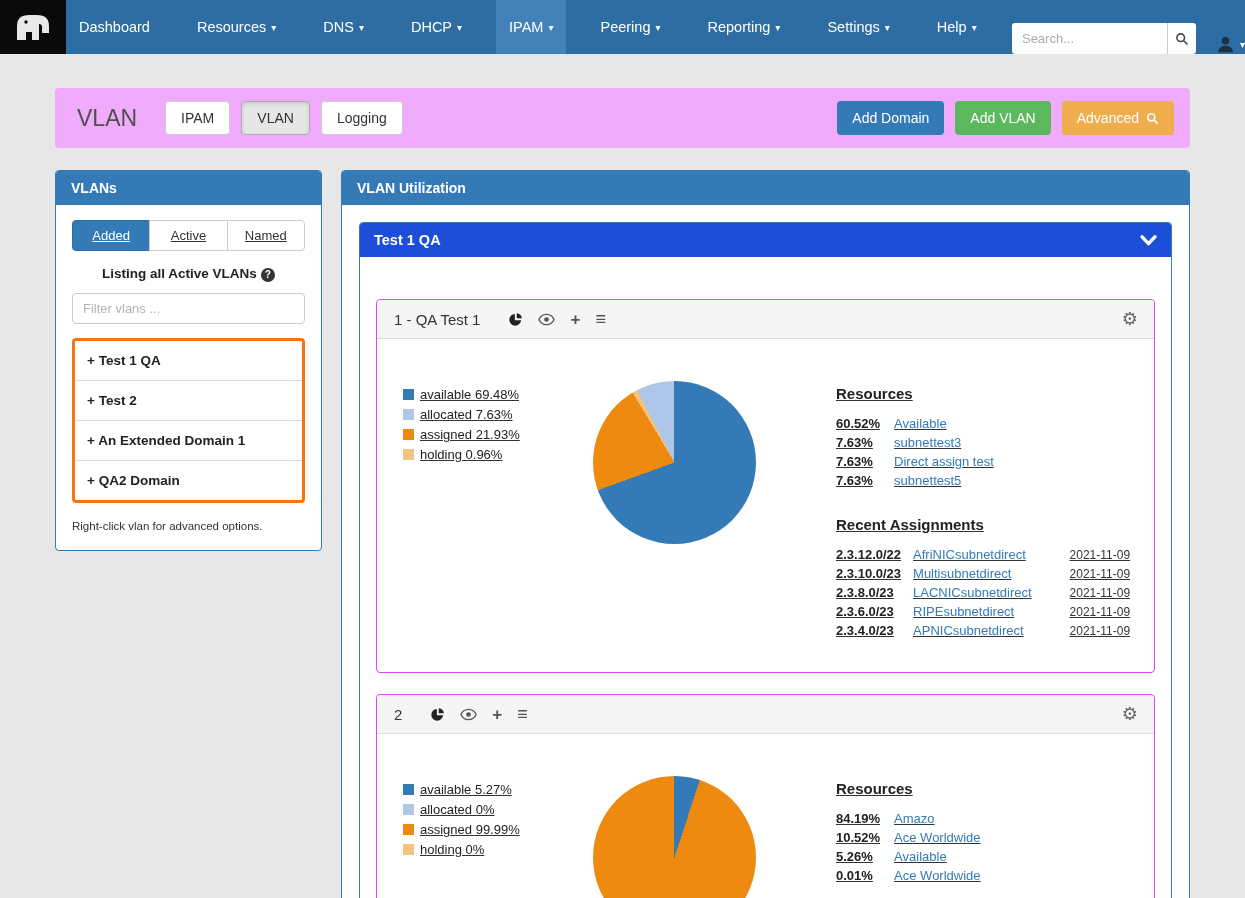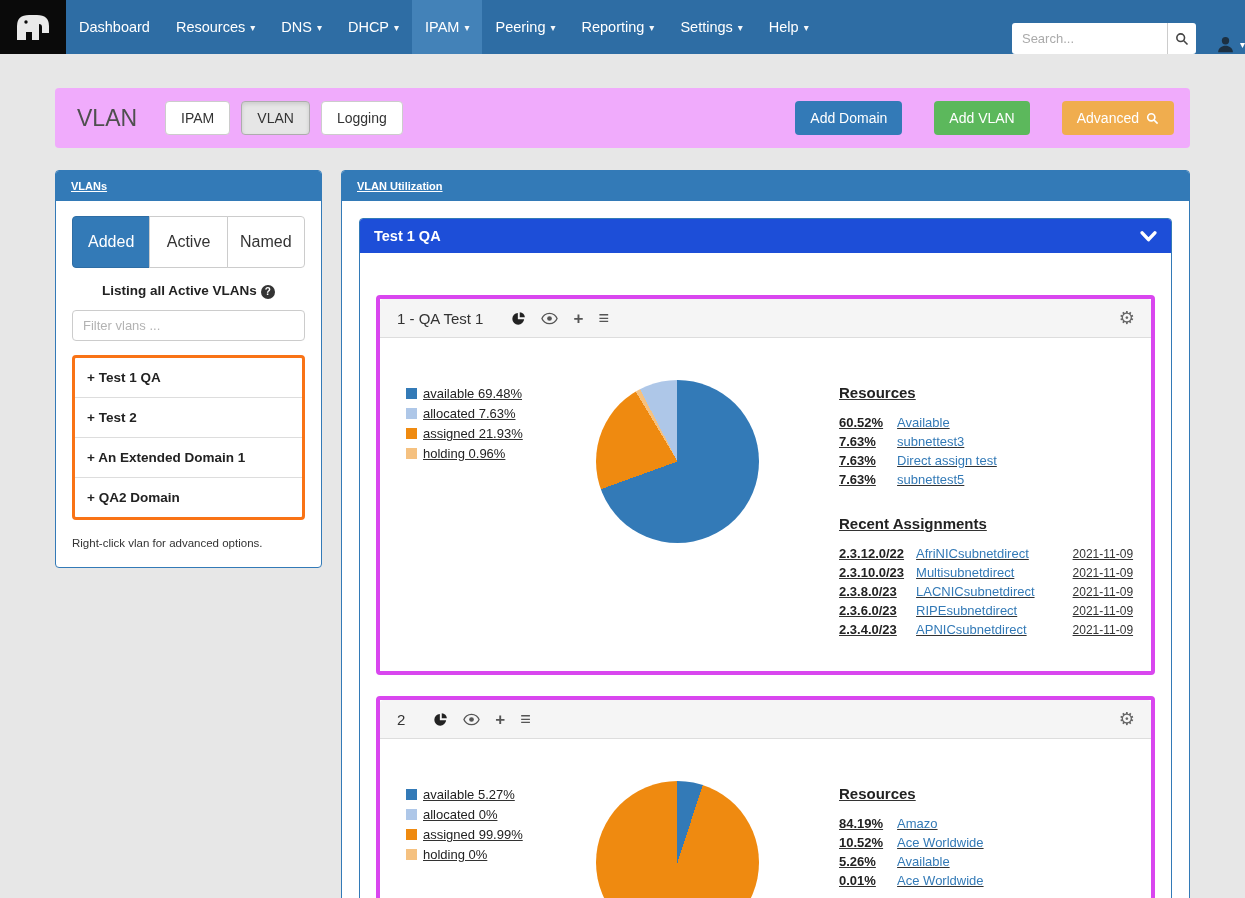--- a/index.html
+++ b/index.html
@@ -7,53 +7,53 @@
   body {
     width:1245px; height:898px; overflow:hidden;
     background:#e7e7e7;
     font-family:"Liberation Sans","DejaVu Sans",sans-serif;
     color:#333;
   }
 
   
   .navbar { height:54px; background:#2e6da4; display:flex; align-items:stretch; }
   .logo { width:66px; background:#0a0a0a; display:flex; align-items:center; justify-content:center; flex:0 0 auto; }
-  .nav-links { display:flex; align-items:stretch; list-style:none; margin:0; padding:0; }
+  .nav-links { display:flex; align-items:stretch; list-style:none; margin:0; padding:0;gap:21px; }
   .nav-link { display:flex; align-items:center; padding:0 13px; color:#fff; font-size:14.5px; cursor:pointer; white-space:nowrap; }
   .nav-link.active { background:#4382b8; }
   .caret { font-size:10px; margin-left:5px; opacity:.95; }
   .nav-right { margin-left:auto; display:flex; align-items:flex-end; }
   .search-group { display:flex; align-items:center; }
   .search-input { width:155px; height:31px; border:none; border-radius:3px 0 0 3px; padding:0 10px; font-size:13px; color:#555; outline:none; }
   .search-input::placeholder { color:#aaa; }
   .search-btn { height:31px; width:29px; background:#fff; border:none; border-left:1px solid #ccc; border-radius:0 3px 3px 0; display:flex; align-items:center; justify-content:center; cursor:pointer; padding:0; }
   .user-group { display:flex; align-items:center; margin-left:20px; cursor:pointer; }
   .user-caret { color:#fff; font-size:10px; margin-left:5px; }
 
   
   .toolbar { margin:34px 55px 0; background:#f0abfc; border-radius:4px; padding:13px 16px; display:flex; align-items:center; }
   .page-title { font-size:23px; color:#4f4f4f; margin:0 28px 0 6px; font-weight:400; }
   .tab-btn { padding:8px 15px; font-size:14px; border:1px solid #ccc; border-radius:4px; background:#fff; color:#333; margin-right:11px; cursor:pointer; font-family:inherit; }
   .tab-btn.active { background:#e6e6e6; border-color:#adadad; box-shadow:inset 0 2px 4px rgba(0,0,0,.12); }
-  .toolbar-right { margin-left:auto; display:flex; gap:32px; }
+  .toolbar-right { margin-left:auto; display:flex; gap:11px; }
   .btn { border:none; border-radius:4px; padding:9px 15px; font-size:14px; color:#fff; cursor:pointer; display:flex; align-items:center; gap:7px; font-family:inherit; }
   .btn-blue { background:#337ab7; }
   .btn-green { background:#5cb85c; }
   .btn-orange { background:#f0ad4e; }
 
   
   .content { display:flex; margin:22px 55px 0; gap:19px; align-items:flex-start; }
   .panel { background:#fff; border:1px solid #337ab7; border-radius:4px; overflow:hidden; }
-  .panel-heading { background:#337ab7; color:#fff; font-size:11px; font-weight:bold; padding:9px 15px; display:flex; align-items:flex-end;text-decoration:underline; }
+  .panel-heading { background:#337ab7; color:#fff; font-size:14px; font-weight:bold; padding:9px 15px; display:flex; align-items:flex-end; }
 
   
   .sidebar { width:267px; flex:0 0 auto; }
   .sidebar-body { padding:15px 16px 18px; }
   .seg { display:flex; }
-  .seg-btn { flex:1; text-align:center; padding:16px 0; font-size:16px; background:#fff; border:1px solid #ccc; color:#333; cursor:pointer; margin-left:-1px; font-family:inherit; }
+  .seg-btn { flex:1; text-align:center; padding:7px 0; font-size:13px; background:#fff; border:1px solid #ccc; color:#333; cursor:pointer; margin-left:-1px; font-family:inherit;text-decoration:underline; }
   .seg-btn:first-child { border-radius:4px 0 0 4px; margin-left:0; }
   .seg-btn:last-child { border-radius:0 4px 4px 0; }
   .seg-btn.active { background:#337ab7; border-color:#2e6da4; color:#fff; }
   .listing-label { text-align:center; font-weight:bold; font-size:13.5px; margin:15px 0 11px; color:#222; }
   .help-badge { display:inline-block; width:14px; height:14px; border-radius:50%; background:#333; color:#fff; font-size:10px; line-height:14px; text-align:center; font-weight:bold; margin-left:4px; cursor:pointer; }
   .filter-input { width:100%; padding:7px 10px; border:1px solid #ccc; border-radius:4px; font-size:13px; color:#555; outline:none; font-family:inherit; }
   .filter-input::placeholder { color:#b3b3b3; }
   .vlan-list { list-style:none; margin:14px 0 0; padding:0; border:3px solid #f97316; border-radius:4px; }
   .vlan-item { padding:12px; font-size:13.5px; font-weight:bold; color:#222; border-bottom:1px solid #ddd; cursor:pointer; }
   .vlan-item:last-child { border-bottom:none; }
@@ -61,21 +61,21 @@
 
   
   .main { flex:1; }
   .main-body { padding:17px; }
   .domain-panel { border:1px solid #337ab7; border-radius:4px; overflow:hidden; }
   .domain-heading { background:#1d4ed8; color:#fff; font-size:14.5px; font-weight:bold; padding:9px 14px; display:flex; align-items:center; }
   .domain-chevron { margin-left:auto; cursor:pointer; display:flex; align-items:center; }
   .domain-body { padding:42px 16px 10px; }
 
   
-  .section { border:4px solid #d946ef; border-radius:4px; margin-bottom:21px; }
+  .section { border:1px solid #d946ef; border-radius:4px; margin-bottom:21px; }
   .section-header { background:#f5f5f5; border-bottom:1px solid #ddd; border-radius:4px 4px 0 0; padding:8px 12px; display:flex; align-items:center; }
   .section-title { font-size:15px; color:#333; margin:0 28px 0 5px; font-weight:400; }
   .icon-btn { margin-right:15px; cursor:pointer; display:inline-flex; align-items:center; color:#555; font-size:16px; line-height:1; background:none; border:none; padding:0; font-family:inherit; }
   .gear-btn { margin-left:auto; margin-right:4px; color:#666; font-size:18px; cursor:pointer; background:none; border:none; padding:0; font-family:inherit; }
   .section-body { display:flex; padding:42px 16px 32px;text-decoration:underline; }
   .legend { width:172px; margin-top:6px; padding-left:10px; flex:0 0 auto; }
   .legend-row { display:flex; align-items:center; margin-bottom:5px; font-size:13px; color:#222; }
   .swatch { width:11px; height:11px; margin-right:6px; flex:0 0 auto; }
   .pie { width:163px; height:163px; border-radius:50%; margin:0 0 0 28px; flex:0 0 auto; background:#ccc; }
   .details { margin-left:80px; min-width:300px; }

